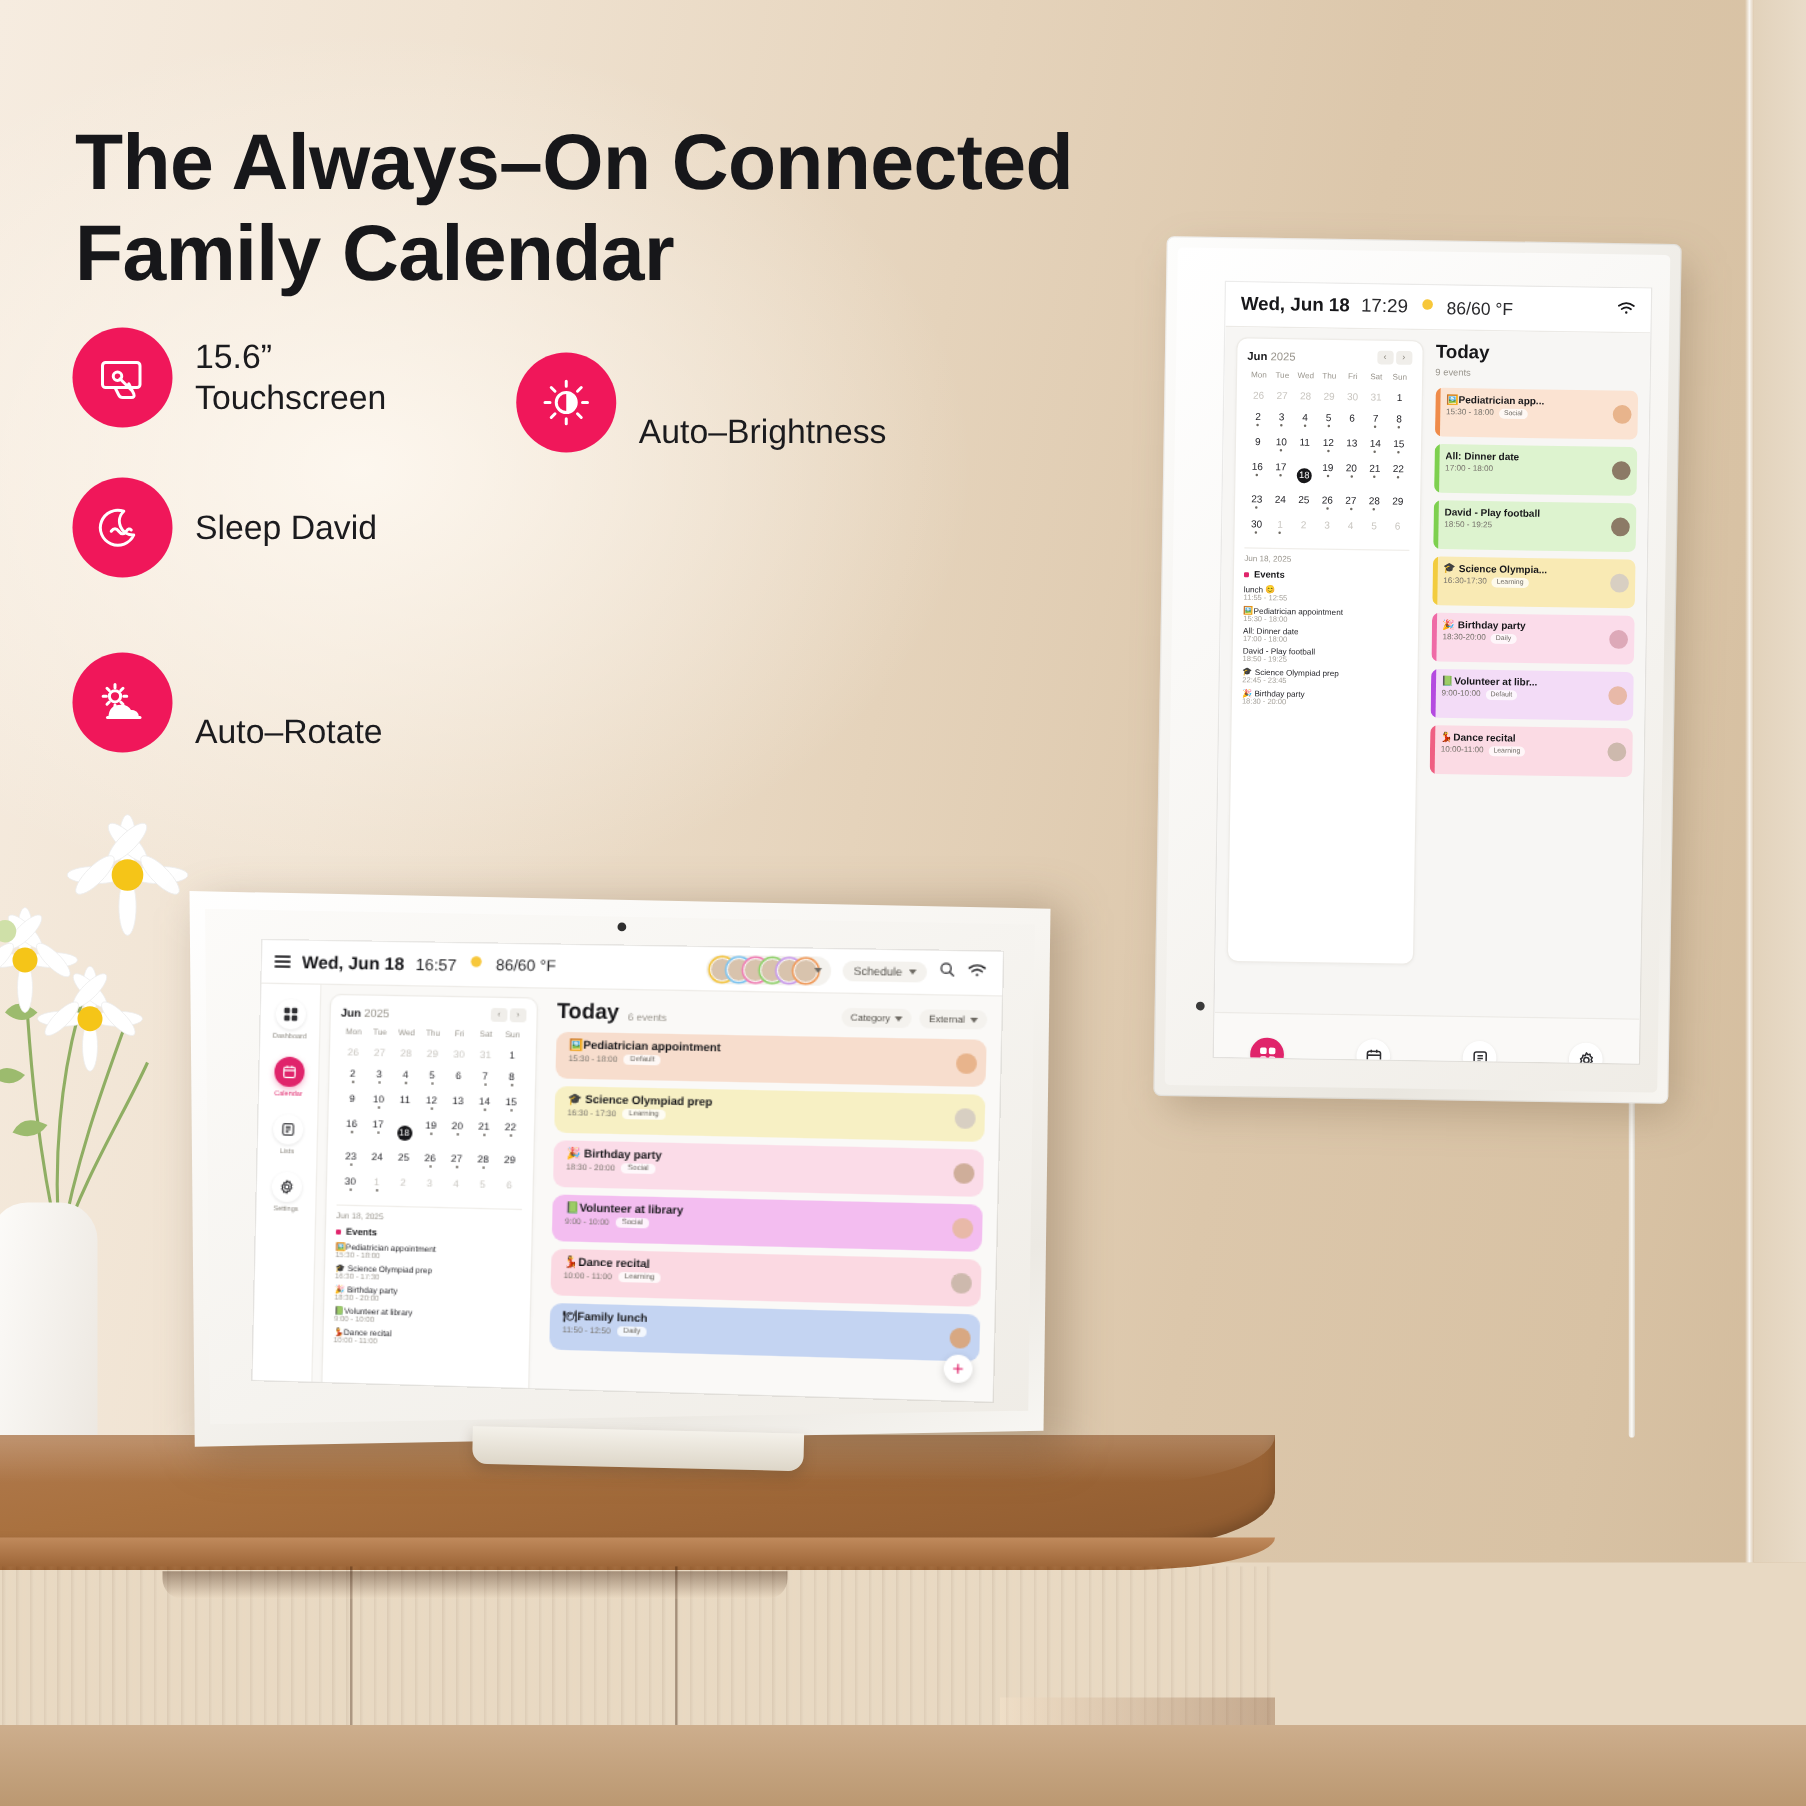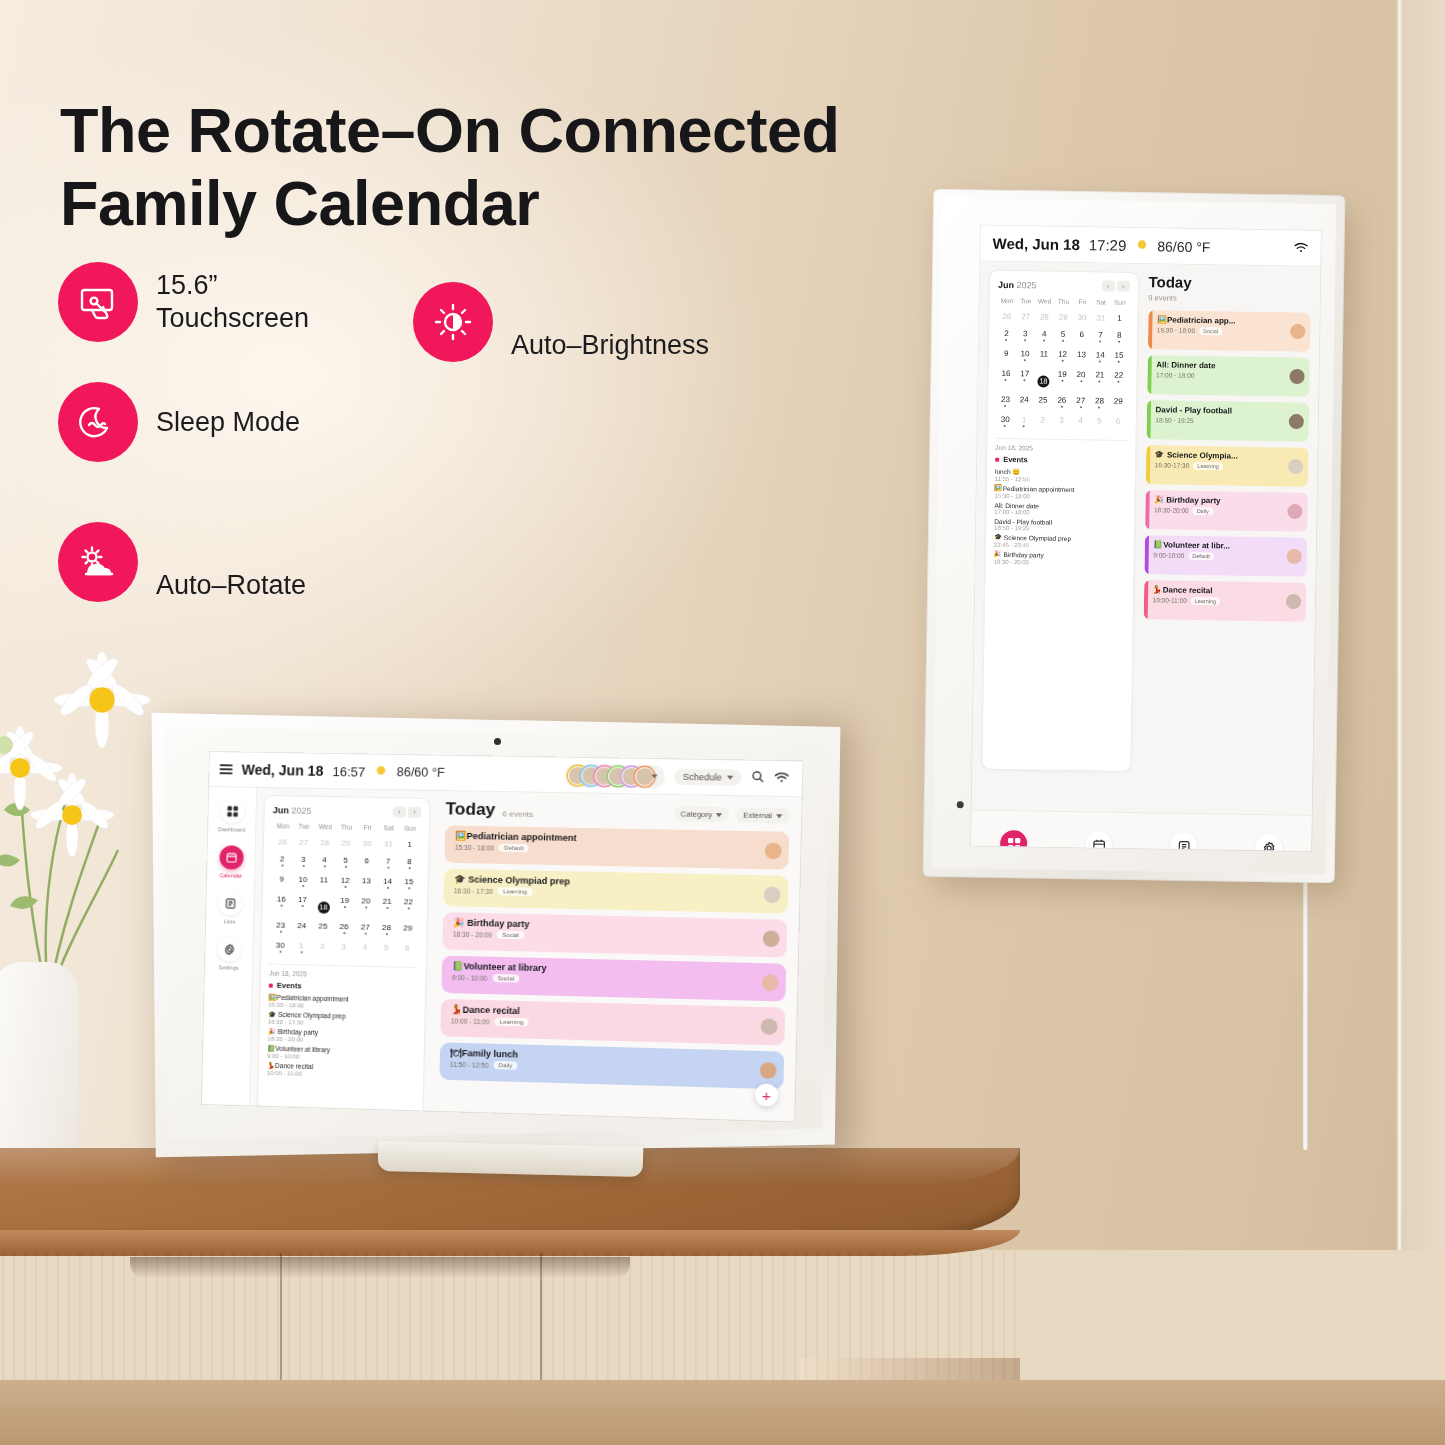--- a/index.html
+++ b/index.html
@@ -372,21 +372,21 @@
       <div class="sb-door" style="left:300px"></div>
       <div class="sb-door" style="left:560px"></div>
       <div class="sb-handle"></div>
       <div class="sb-round"></div>
     </div>
   </div>
   <div class="floor"></div>
 </div>
 
 <h1 class="headline">
-  <span>The Rotate–On Connected</span><br>
+  <span>The Always–On Connected</span><br>
   <span>Family Calendar</span>
 </h1>
 
 <div class="features">
   <div class="feat-row">
     <div class="feat col1">
       <div class="fcircle">
         <svg width="44" height="44" viewBox="0 0 44 44" fill="none" stroke="#fff" stroke-width="2.4">
           <rect x="6" y="10" width="30" height="20" rx="2.5"></rect>
           <circle cx="18" cy="21" r="3.4"></circle>
@@ -413,21 +413,21 @@
   </div>
 
   <div class="feat-row">
     <div class="feat col1">
       <div class="fcircle">
         <svg width="44" height="44" viewBox="0 0 44 44" fill="none" stroke="#fff" stroke-width="2.4">
           <path d="M31 28 a14 14 0 1 1 -8 -19 a11 11 0 0 0 8 19Z" stroke-linejoin="round"></path>
           <path d="M13 25 q3 -4 6 0 q3 4 6 0 q2 -3 4 -1" stroke-linecap="round"></path>
         </svg>
       </div>
-      <div class="flabel">Sleep Mode</div>
+      <div class="flabel">Sleep David</div>
     </div>
   </div>
 
   <div class="feat-row">
     <div class="feat col2">
       <div class="fcircle">
         <svg width="44" height="44" viewBox="0 0 44 44" fill="none" stroke="#fff" stroke-width="2.4">
           <circle cx="16" cy="17" r="4.5"></circle>
           <g stroke-linecap="round">
             <path d="M16 7.5v2.6M16 24v2.2M6.5 17h2.6M23 17h2.4M9.6 10.6l1.8 1.8M20.6 21.6l1.8 1.8M22.4 10.6l-1.8 1.8M11.4 21.6l-1.8 1.8"></path>

